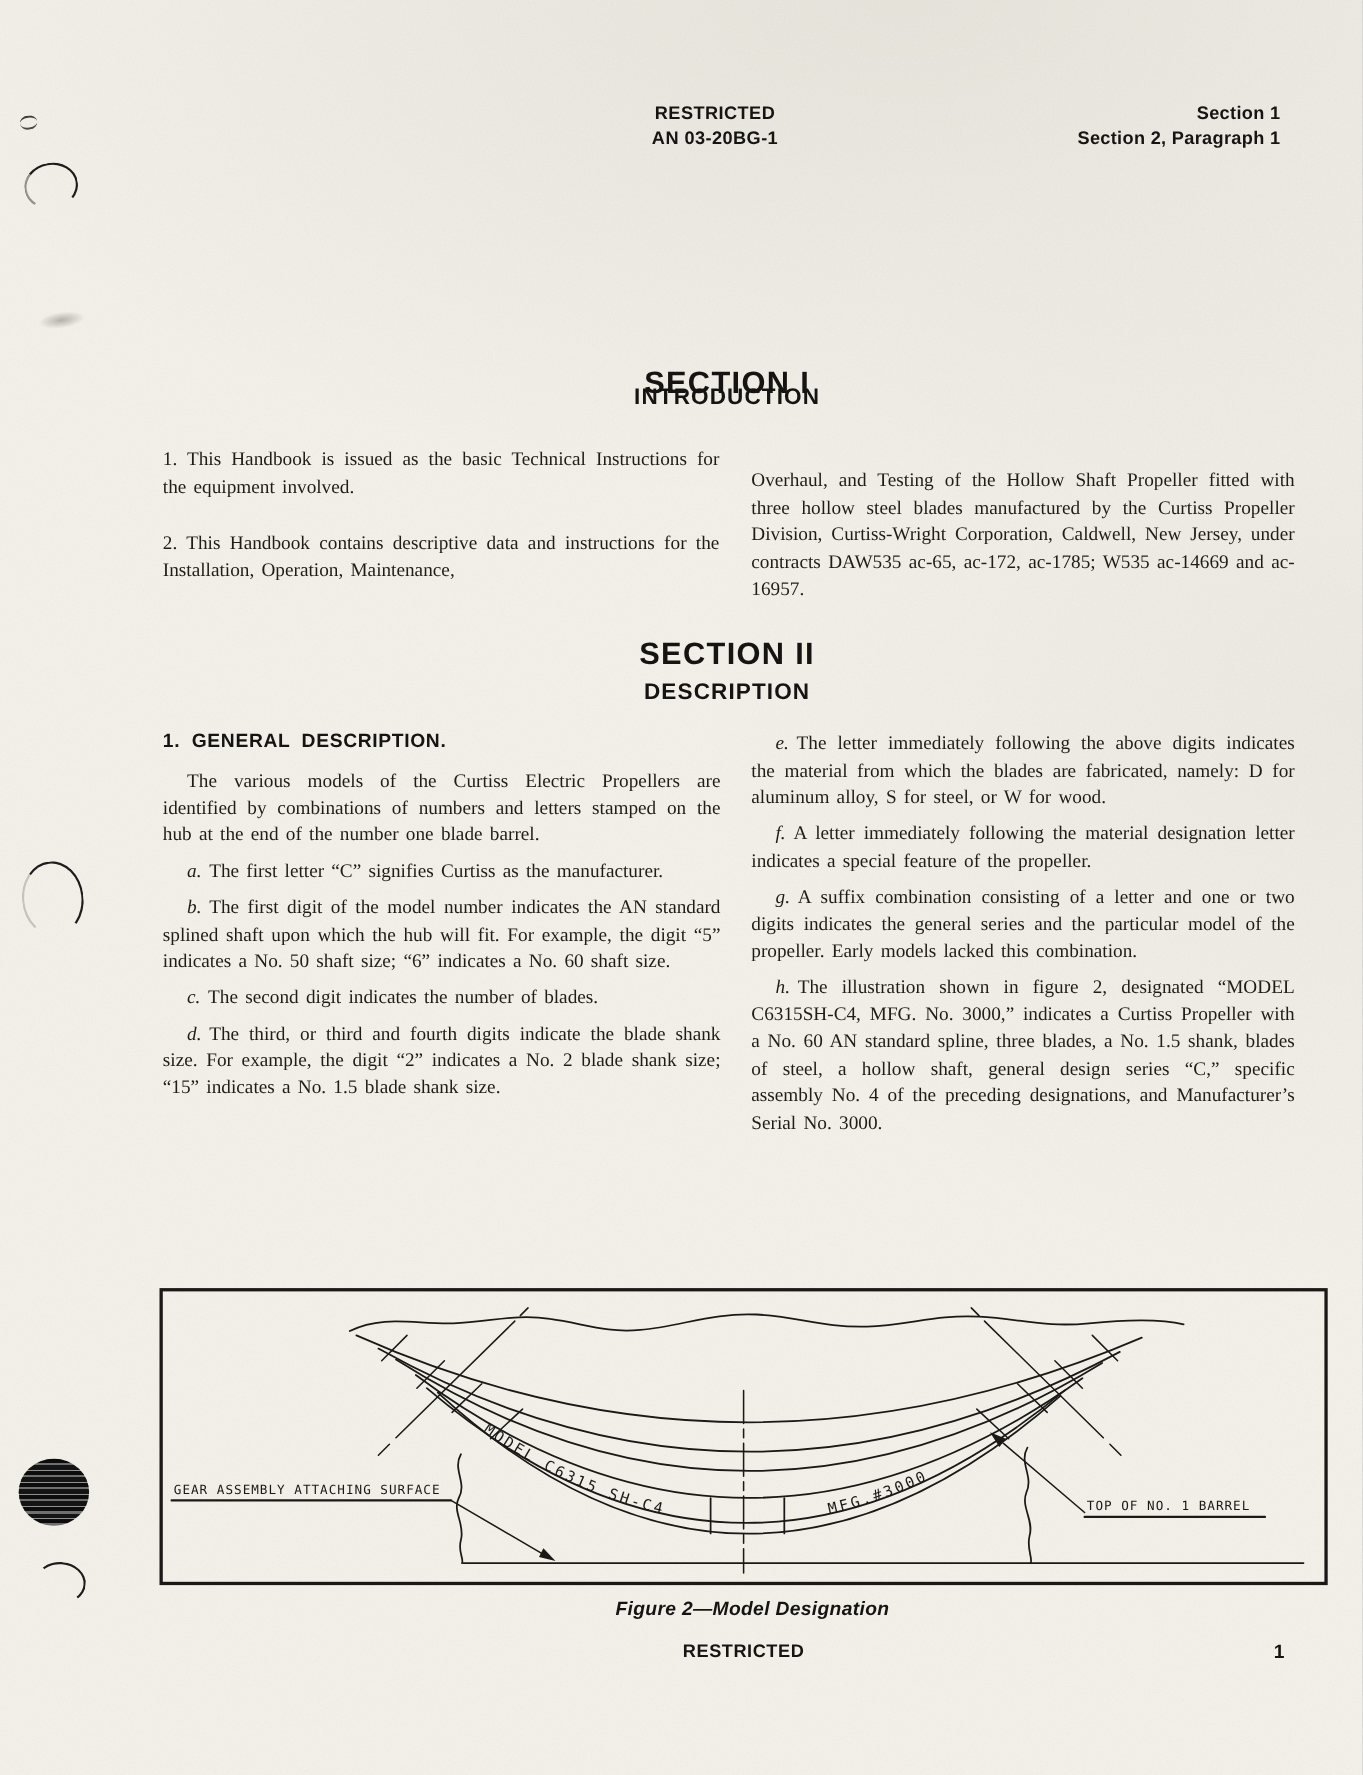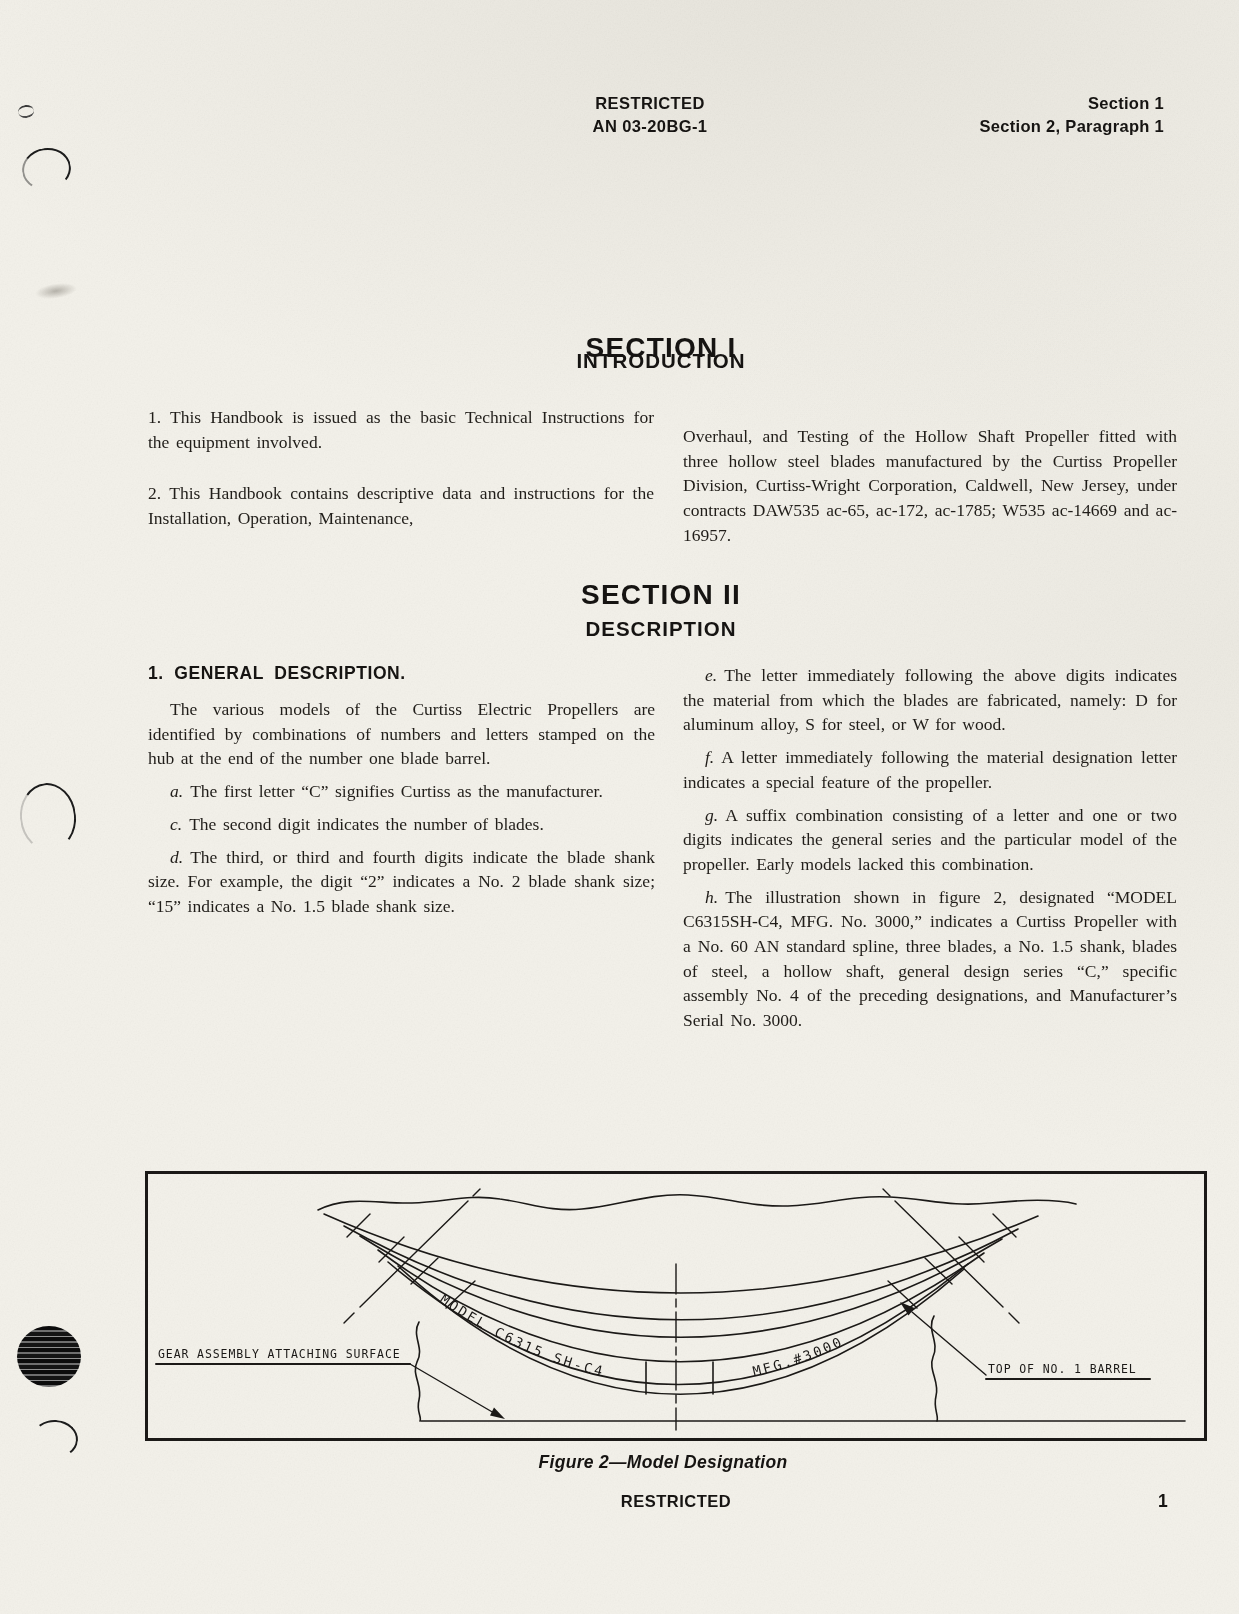--- a/index.html
+++ b/index.html
@@ -23,21 +23,21 @@
   .sec-sub{left:145px;width:1032px;text-align:center;font-size:20.5px;letter-spacing:1px;}
   
   .col{position:absolute;text-align:justify;font-size:17.5px;line-height:24.7px;word-spacing:2.2px;}
   .col p{margin:0 0 8px 0;}
   .col p.gap{margin-bottom:27px;}
   .col p.ind{text-indent:22px;}
   .col i.mk{font-style:italic;margin-right:7px;}
   .gen-head{left:148px;top:663px;width:520px;font-size:17.5px;letter-spacing:.6px;word-spacing:5px;}
   
   .fig-frame{left:145px;top:1171px;width:1056px;height:264px;border:3px solid #1b1917;}
-  .caption{left:133px;top:1452px;width:1060px;text-align:center;font-size:17.5px;font-style:italic;letter-spacing:.3px;}
+  .caption{left:154px;top:1452px;width:1060px;text-align:center;font-size:17.5px;font-style:italic;letter-spacing:.3px;}
   .footer-class{left:146px;top:1492px;width:1060px;text-align:center;font-size:16.5px;letter-spacing:.5px;}
   .pageno{left:1158px;top:1491px;font-size:17.5px;}
   
   .punch{left:17px;top:1326px;width:64px;height:61px;border-radius:50%;
     background:repeating-linear-gradient(180deg,#0c0c0c 0 4px,#6f6f6f 4px 6px,#141414 6px 10px,#909090 10px 11px);}
   .squig{left:18px;top:105px;width:16px;height:9px;border-top:2px solid #3a3a3a;border-bottom:2px solid #4a4a4a;border-radius:50%;transform:rotate(-8deg);}
   .arcmark{border:2.5px solid transparent;border-radius:50%;}
   .arc-a{left:22px;top:148px;width:45px;height:38px;border-top-color:#1c1c1c;border-right-color:#1c1c1c;border-left-color:rgba(30,30,30,.45);transform:rotate(-10deg);}
   .arc-b{left:20px;top:783px;width:52px;height:64px;border-top-color:#1c1c1c;border-right-color:#1c1c1c;border-left-color:rgba(40,40,40,.22);transform:rotate(-6deg);}
   .arc-c{left:32px;top:1420px;width:42px;height:34px;border-top-color:#1c1c1c;border-right-color:#1c1c1c;transform:rotate(4deg);}
@@ -93,20 +93,21 @@
   </div>
 
   <div class="abs sans sec-title" style="top:579px;">SECTION II</div>
   <div class="abs sans sec-sub" style="top:617px;">DESCRIPTION</div>
 
   <div class="abs sans gen-head">1. GENERAL DESCRIPTION.</div>
 
   <div class="col" style="left:148px;top:697px;width:507px;">
     <p class="ind">The various models of the Curtiss Electric Propellers are identified by combinations of numbers and letters stamped on the hub at the end of the number one blade barrel.</p>
     <p class="ind"><i class="mk">a.</i><span>The first letter “C” signifies Curtiss as the manufacturer.</span></p>
+    <p class="ind"><i class="mk">b.</i><span>The first digit of the model number indicates the AN standard splined shaft upon which the hub will fit. For example, the digit “5” indicates a No. 50 shaft size; “6” indicates a No. 60 shaft size.</span></p>
     <p class="ind"><i class="mk">c.</i><span>The second digit indicates the number of blades.</span></p>
     <p class="ind"><i class="mk">d.</i><span>The third, or third and fourth digits indicate the blade shank size. For example, the digit “2” indicates a No. 2 blade shank size; “15” indicates a No. 1.5 blade shank size.</span></p>
   </div>
 
   <div class="col" style="left:683px;top:663px;width:494px;">
     <p class="ind"><i class="mk">e.</i><span>The letter immediately following the above digits indicates the material from which the blades are fabricated, namely: D for aluminum alloy, S for steel, or W for wood.</span></p>
     <p class="ind"><i class="mk">f.</i><span>A letter immediately following the material designation letter indicates a special feature of the propeller.</span></p>
     <p class="ind"><i class="mk">g.</i><span>A suffix combination consisting of a letter and one or two digits indicates the general series and the particular model of the propeller. Early models lacked this combination.</span></p>
     <p class="ind"><i class="mk">h.</i><span>The illustration shown in figure 2, designated “MODEL C6315SH-C4, MFG. No. 3000,” indicates a Curtiss Propeller with a No. 60 AN standard spline, three blades, a No. 1.5 shank, blades of steel, a hollow shaft, general design series “C,” specific assembly No. 4 of the preceding designations, and Manufacturer’s Serial No. 3000.</span></p>
   </div>

